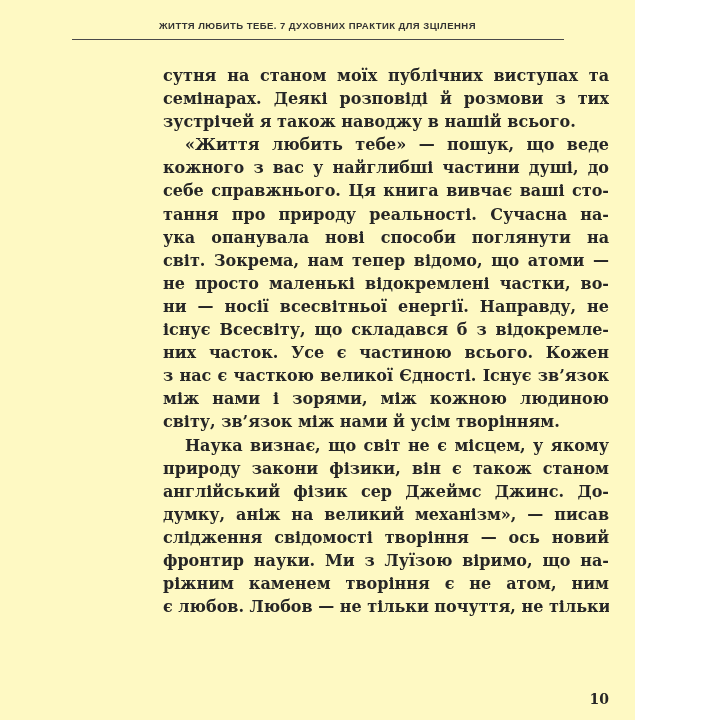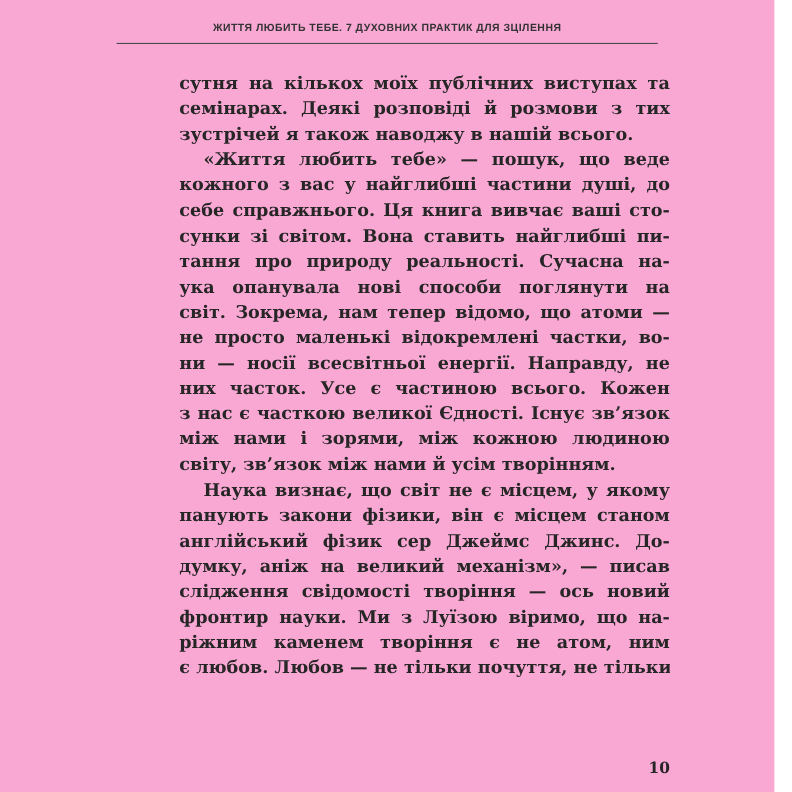--- a/index.html
+++ b/index.html
@@ -1,23 +1,23 @@
 <!DOCTYPE html>
 <html><head>
 <meta charset="utf-8">
 <style>
   html, body {
     margin: 0;
     padding: 0;
   }
   .page {
     position: relative;
-    width: 704px;
+    width: 635px;
     height: 720px;
-    background: #f9a8d4;
+    background: #fef9c3;
     overflow: hidden;
     font-family: "DejaVu Serif", serif;
     color: #262626;
   }
   .running-header {
     position: absolute;
     top: 20px;
     left: 50%;
     transform: translateX(-50%);
     width: 492px;
@@ -71,42 +71,42 @@
 <body>
 
 <div class="page">
 
   <div class="running-header">
     <span>ЖИТТЯ ЛЮБИТЬ ТЕБЕ. 7 ДУХОВНИХ ПРАКТИК ДЛЯ ЗЦІЛЕННЯ</span>
   </div>
 
   <div class="body-text">
       <div class="paragraph">
-        <div class="line">сутня на кількох моїх публічних виступах та</div>
+        <div class="line">сутня на станом моїх публічних виступах та</div>
         <div class="line">семінарах. Деякі розповіді й розмови з тих</div>
         <div class="line no-just">зустрічей я також наводжу в нашій всього.</div>
       </div>
       <div class="paragraph">
         <div class="line indent">«Життя любить тебе» — пошук, що веде</div>
         <div class="line">кожного з вас у найглибші частини душі, до</div>
         <div class="line">себе справжнього. Ця книга вивчає ваші сто-</div>
-        <div class="line">сунки зі світом. Вона ставить найглибші пи-</div>
         <div class="line">тання про природу реальності. Сучасна на-</div>
         <div class="line">ука опанувала нові способи поглянути на</div>
         <div class="line">світ. Зокрема, нам тепер відомо, що атоми —</div>
         <div class="line">не просто маленькі відокремлені частки, во-</div>
         <div class="line">ни — носії всесвітньої енергії. Направду, не</div>
+        <div class="line">існує Всесвіту, що складався б з відокремле-</div>
         <div class="line">них часток. Усе є частиною всього. Кожен</div>
         <div class="line">з нас є часткою великої Єдності. Існує зв’язок</div>
         <div class="line">між нами і зорями, між кожною людиною</div>
         <div class="line no-just">світу, зв’язок між нами й усім творінням.</div>
       </div>
       <div class="paragraph">
         <div class="line indent">Наука визнає, що світ не є місцем, у якому</div>
-        <div class="line">панують закони фізики, він є місцем станом</div>
+        <div class="line">природу закони фізики, він є також станом</div>
         <div class="line">англійський фізик сер Джеймс Джинс. До-</div>
         <div class="line">думку, аніж на великий механізм», — писав</div>
         <div class="line">слідження свідомості творіння — ось новий</div>
         <div class="line">фронтир науки. Ми з Луїзою віримо, що на-</div>
         <div class="line">ріжним каменем творіння є не атом, ним</div>
         <div class="line">є любов. Любов — не тільки почуття, не тільки</div>
       </div>
     </div>
 
   <div class="page-number">10</div>

